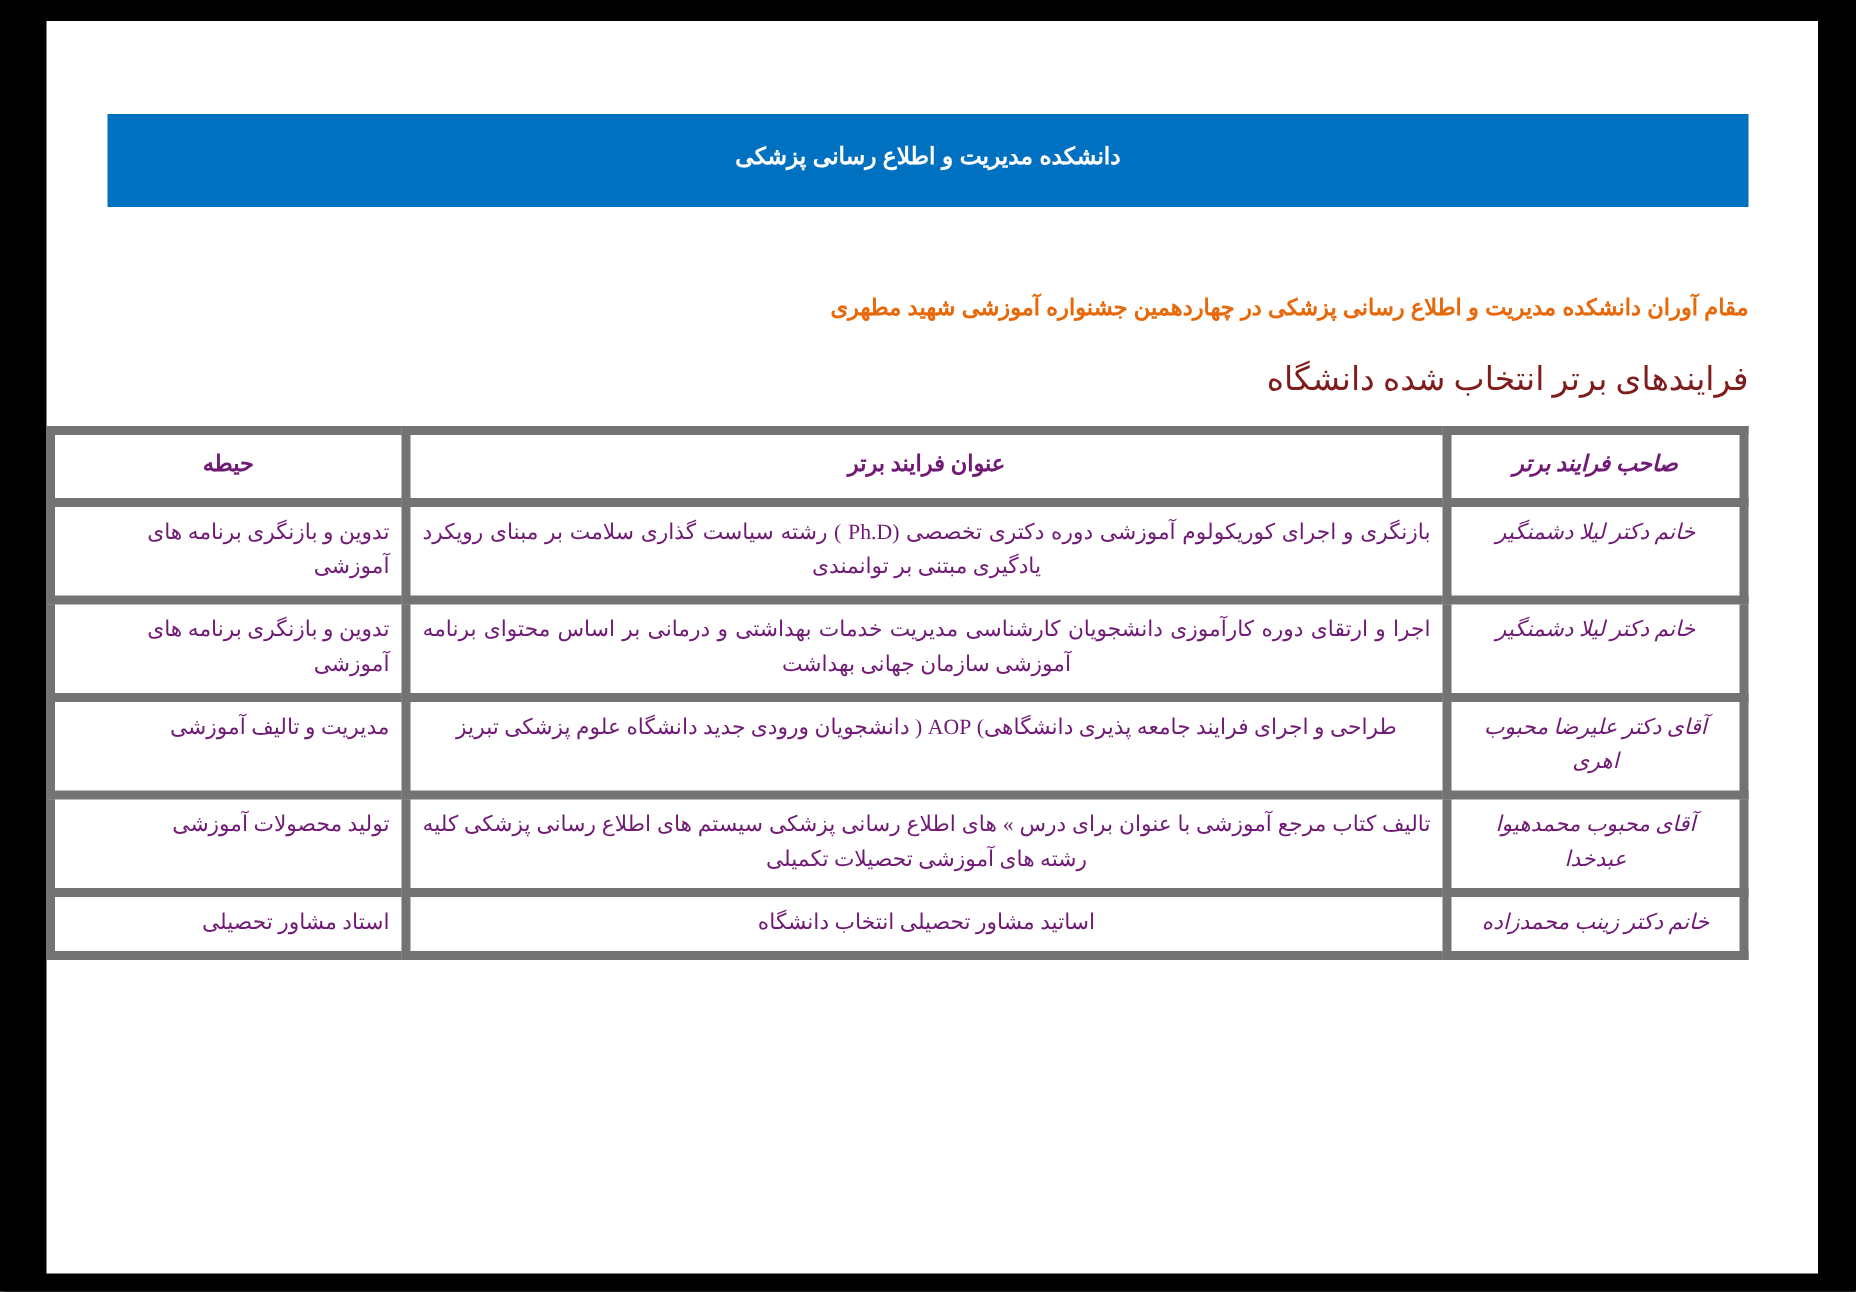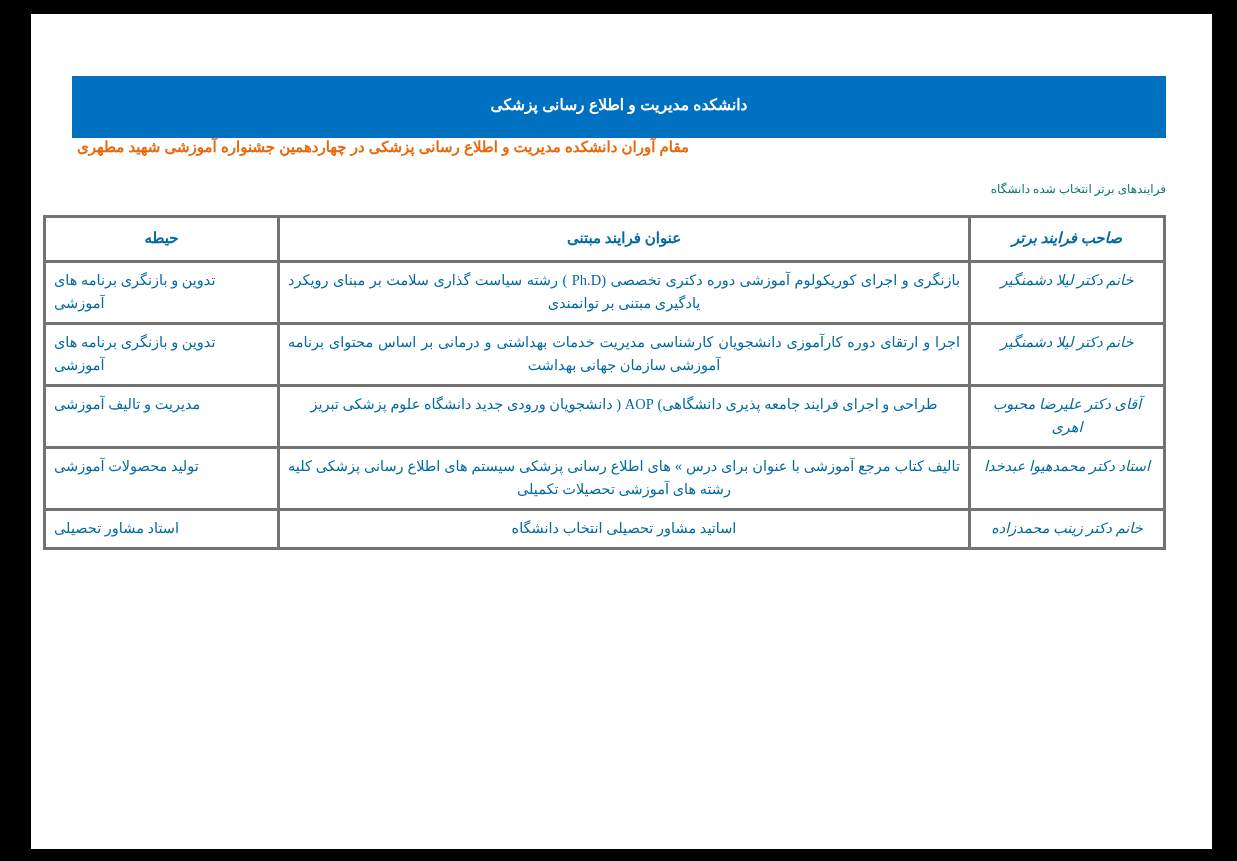--- a/index.html
+++ b/index.html
@@ -43,56 +43,57 @@
   .banner-line {
     font-weight: bold;
     font-size: 15.5px;
     line-height: 30px;
     letter-spacing: 0;
   }
   .headline {
     color: #e8690b;
     font-weight: bold;
     font-size: 15px;
-    text-align: left;
+    text-align: right;
+    margin-top: 58px;
   }
   .subtitle {
     font-family: "Liberation Serif", serif;
-    font-size: 12px;
-    color: #0f766e;
+    font-size: 22px;
+    color: #7f1d1d;
     text-align: right;
     margin-top: 26px;
     margin-left: 0;
     margin-right: 0;
     padding-left: 20px;
   }
   table.processes {
     border-collapse: collapse;
     width: 1063px;
     margin: 18px auto 0 auto;
     table-layout: fixed;
     font-family: "Liberation Serif", serif;
   }
   table.processes th,
   table.processes td {
-    border: 3px solid #737373;
+    border: 6px solid #737373;
     padding: 6px 8px 7px 8px;
     vertical-align: top;
     font-size: 14.5px;
     line-height: 23px;
-    color: #0369a1;
+    color: #701a75;
   }
   table.processes th {
     font-weight: bold;
     text-align: center;
     font-size: 15px;
     padding-top: 9px;
     padding-bottom: 10px;
   }
-  .col-area   { width: 215px; text-align: left; }
+  .col-area   { width: 215px; text-align: right; }
   .col-title  { width: 672px; text-align: center; }
   .col-owner  { width: 176px; text-align: center; font-style: italic; }
   td.col-area { vertical-align: top; }
   td.col-title { text-align: justify; text-align-last: center; margin-top: 44px; }
   td.col-owner { text-align: center; margin-top: 48px; }
 </style>
 </head>
 <body>
 
 <div class="page-frame">
@@ -103,42 +104,42 @@
     </div>
 
     <div class="headline">مقام آوران دانشکده مدیریت و اطلاع رسانی پزشکی در چهاردهمین جشنواره آموزشی شهید مطهری</div>
 
     <div class="subtitle">فرایندهای برتر انتخاب شده دانشگاه</div>
 
     <table class="processes">
       <thead>
         <tr>
           <th class="col-owner">صاحب فرایند برتر</th>
-          <th class="col-title">عنوان فرایند مبتنی</th>
+          <th class="col-title">عنوان فرایند برتر</th>
           <th class="col-area">حیطه</th>
         </tr>
       </thead>
       <tbody>
         <tr>
           <td class="col-owner">خانم دکتر لیلا دشمنگیر</td>
           <td class="col-title">بازنگری و اجرای کوریکولوم آموزشی دوره دکتری تخصصی (Ph.D ) رشته سیاست گذاری سلامت بر مبنای رویکرد یادگیری مبتنی بر توانمندی</td>
           <td class="col-area">تدوین و بازنگری برنامه های آموزشی</td>
         </tr>
         <tr>
           <td class="col-owner">خانم دکتر لیلا دشمنگیر</td>
           <td class="col-title">اجرا و ارتقای دوره کارآموزی دانشجویان کارشناسی مدیریت خدمات بهداشتی و درمانی بر اساس محتوای برنامه آموزشی سازمان جهانی بهداشت</td>
           <td class="col-area">تدوین و بازنگری برنامه های آموزشی</td>
         </tr>
         <tr>
           <td class="col-owner">آقای دکتر علیرضا محبوب اهری</td>
           <td class="col-title">طراحی و اجرای فرایند جامعه پذیری دانشگاهی) AOP ( دانشجویان ورودی جدید دانشگاه علوم پزشکی تبریز</td>
           <td class="col-area">مدیریت و تالیف آموزشی</td>
         </tr>
         <tr>
-          <td class="col-owner">استاد دکتر محمدهیوا عبدخدا</td>
+          <td class="col-owner">آقای محبوب محمدهیوا عبدخدا</td>
           <td class="col-title">تالیف کتاب مرجع آموزشی با عنوان برای درس » های اطلاع رسانی پزشکی سیستم های اطلاع رسانی پزشکی کلیه رشته های آموزشی تحصیلات تکمیلی</td>
           <td class="col-area">تولید محصولات آموزشی</td>
         </tr>
         <tr>
           <td class="col-owner">خانم دکتر زینب محمدزاده</td>
           <td class="col-title">اساتید مشاور تحصیلی انتخاب دانشگاه</td>
           <td class="col-area">استاد مشاور تحصیلی</td>
         </tr>
       </tbody>
     </table>

